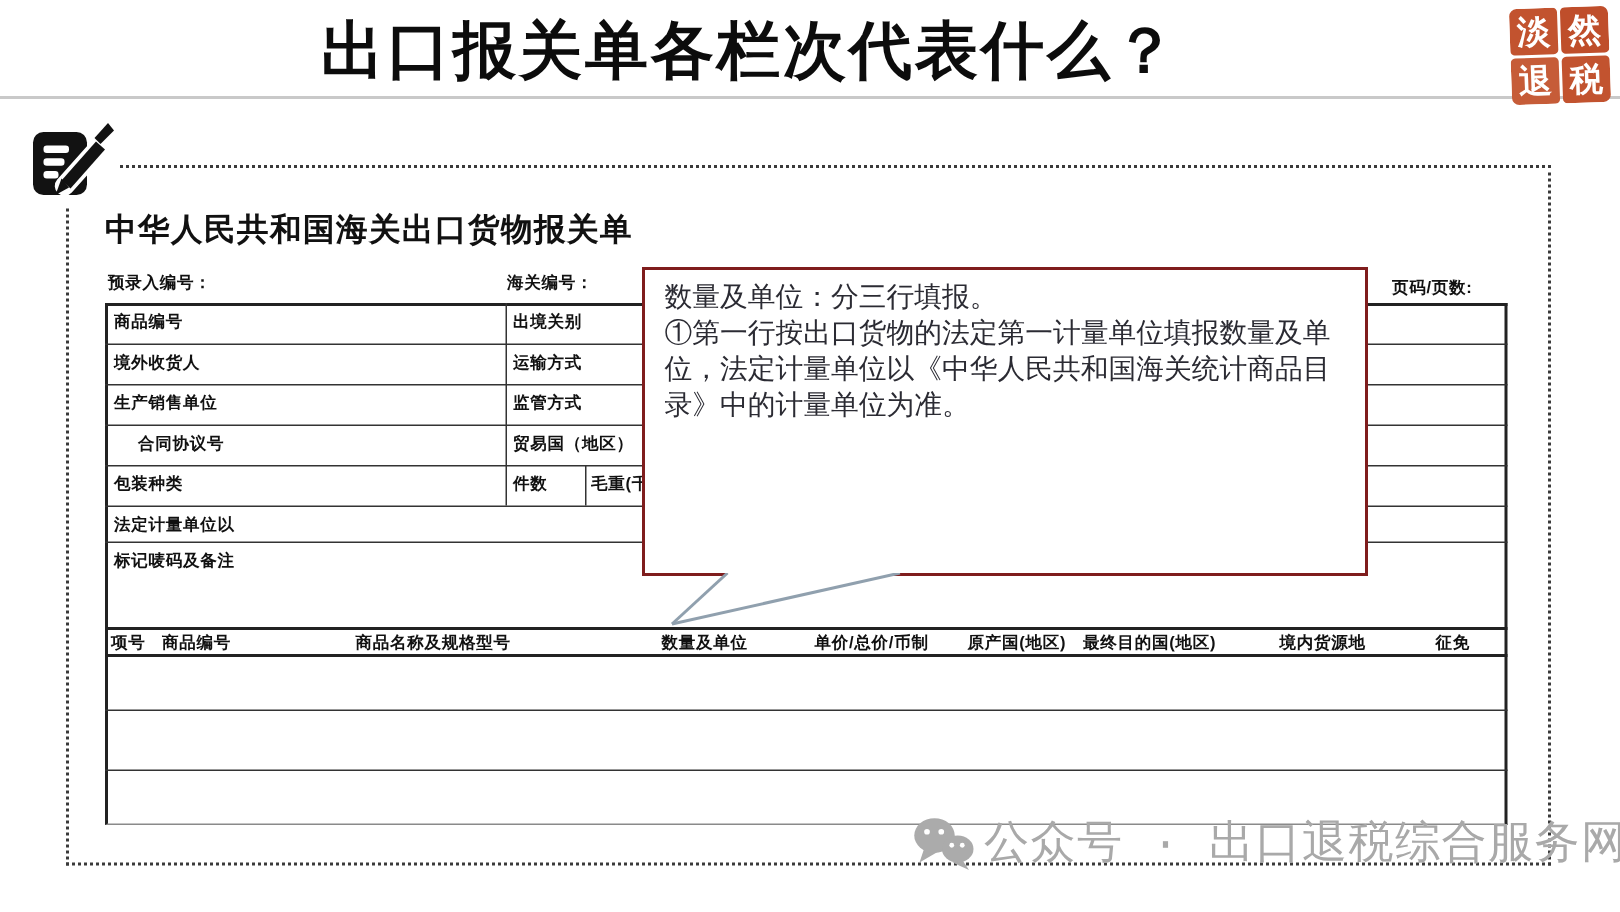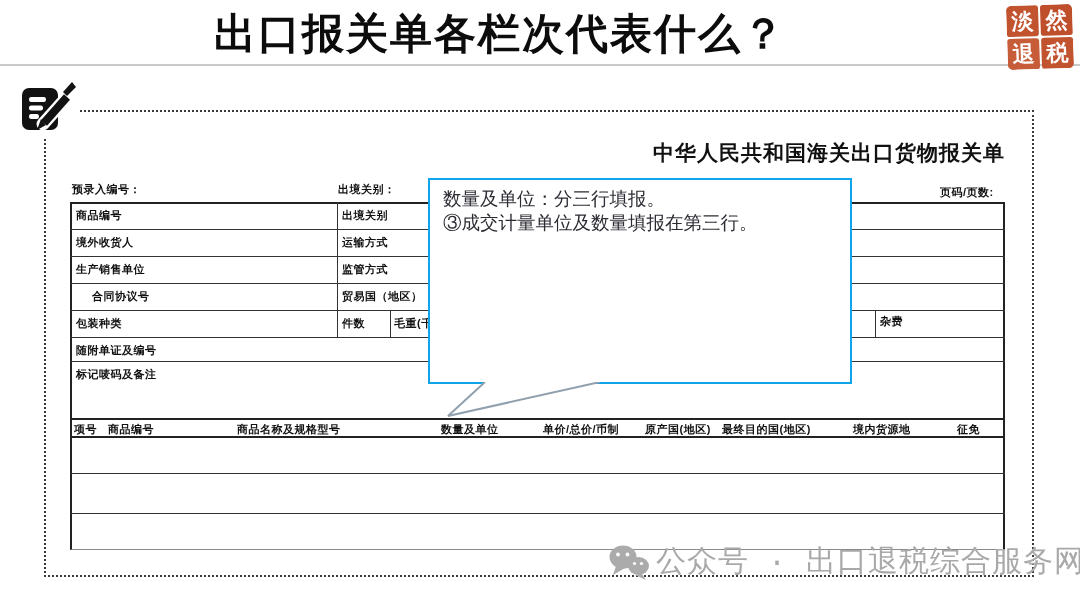--- a/index.html
+++ b/index.html
@@ -34,40 +34,40 @@
   
   .dashed-frame{
     position:absolute;left:44px;top:110px;width:986px;height:463px;
     border:2px dotted #3a3a3a;z-index:1;
   }
   
   .note-icon{position:absolute;left:16px;top:74px;z-index:3;}
   
   .form-title{
     position:absolute;left:70px;top:139px;width:935px;z-index:2;
-    text-align:right;font-weight:700;font-size:21px;color:#111;
+    text-align:left;font-weight:700;font-size:21px;color:#111;
     letter-spacing:1px;
   }
   .form-box{
     position:absolute;left:70px;top:202px;width:935px;height:348px;
     border-style:solid;border-color:#222 #222 #8a8a8a #222;
     border-width:2px 2px 1px 2px;box-sizing:border-box;z-index:2;
   }
   .hline{position:absolute;left:70px;width:935px;height:0;border-top:1px solid #333;z-index:2;}
   .hline.thick{border-top-width:2px;border-top-color:#222;}
   .vline{position:absolute;width:0;border-left:1px solid #333;z-index:2;}
   .lbl{
     position:absolute;font-weight:700;font-size:11px;line-height:12px;
     color:#111;z-index:2;letter-spacing:0.5px;white-space:nowrap;
   }
   .clip{overflow:hidden;text-align:right;}
   
   .callout{
-    position:absolute;left:428px;top:178px;width:424px;height:206px;
-    background:#fff;border:2px solid #0ea5e9;box-sizing:border-box;
+    position:absolute;left:428px;top:178px;width:484px;height:206px;
+    background:#fff;border:2px solid #7f1d1d;box-sizing:border-box;
     padding:7px 13px;z-index:4;
     font-family:"DejaVu Serif","Liberation Serif",serif;
     font-size:18.5px;line-height:24px;color:#2b2b33;
   }
   .callout p{margin:0;}
   .callout-tail{position:absolute;left:430px;top:382px;z-index:5;}
   
   .watermark{
     position:absolute;left:608px;top:541px;z-index:6;
     display:flex;align-items:center;gap:6px;
@@ -102,22 +102,22 @@
     <path d="M27 50 L52 22" stroke="#ffffff" stroke-width="13" stroke-linecap="round"></path>
     <path d="M28 49 L51 23" stroke="#121212" stroke-width="8" stroke-linecap="butt"></path>
     <path d="M47 18 L56 8 L60 13 L51 22 Z" fill="#121212"></path>
     <polygon points="21,56 30,51 25,45" fill="#121212"></polygon>
   </svg>
 </div>
 
 <div class="form-title">中华人民共和国海关出口货物报关单</div>
 
 <span class="lbl" style="left:72px;top:183px;">预录入编号：</span>
-<span class="lbl" style="left:338px;top:183px;">出境关别：</span>
-<span class="lbl" style="left:928px;top:186px;margin-left:12px;">页码/页数:</span>
+<span class="lbl" style="left:338px;top:183px;">海关编号：</span>
+<span class="lbl" style="left:928px;top:186px;">页码/页数:</span>
 
 <div class="form-box"></div>
 
 <div class="hline" style="top:229px"></div>
 <div class="hline" style="top:256px"></div>
 <div class="hline" style="top:283px"></div>
 <div class="hline" style="top:310px"></div>
 <div class="hline" style="top:337px"></div>
 <div class="hline" style="top:361px"></div>
 <div class="hline thick" style="top:418px"></div>
@@ -127,21 +127,21 @@
 
 <div class="vline" style="left:337px;top:202px;height:135px"></div>
 <div class="vline" style="left:390px;top:310px;height:27px"></div>
 <div class="vline" style="left:875px;top:310px;height:27px"></div>
 
 <span class="lbl" style="left:76px;top:209px">商品编号</span>
 <span class="lbl" style="left:76px;top:236px">境外收货人</span>
 <span class="lbl" style="left:76px;top:263px">生产销售单位</span>
 <span class="lbl" style="left:92px;top:290px">合同协议号</span>
 <span class="lbl" style="left:76px;top:317px">包装种类</span>
-<span class="lbl" style="left:76px;top:344px">随附单证及编号</span>
+<span class="lbl" style="left:76px;top:344px">法定计量单位以</span>
 <span class="lbl" style="left:76px;top:368px">标记唛码及备注</span>
 
 <span class="lbl" style="left:342px;top:209px">出境关别</span>
 <span class="lbl" style="left:342px;top:236px">运输方式</span>
 <span class="lbl" style="left:342px;top:263px">监管方式</span>
 <span class="lbl" style="left:342px;top:290px">贸易国（地区）</span>
 <span class="lbl" style="left:342px;top:317px">件数</span>
 <span class="lbl clip" style="left:394px;top:317px;max-width:46px">毛重(千</span>
 <span class="lbl" style="left:880px;top:315px">杂费</span>
 
@@ -150,21 +150,21 @@
 <span class="lbl" style="left:237px;top:423px">商品名称及规格型号</span>
 <span class="lbl" style="left:441px;top:423px">数量及单位</span>
 <span class="lbl" style="left:543px;top:423px">单价/总价/币制</span>
 <span class="lbl" style="left:645px;top:423px">原产国(地区)</span>
 <span class="lbl" style="left:722px;top:423px">最终目的国(地区)</span>
 <span class="lbl" style="left:853px;top:423px">境内货源地</span>
 <span class="lbl" style="left:957px;top:423px">征免</span>
 
 <div class="callout">
   <p>数量及单位：分三行填报。</p>
-  <p>③成交计量单位及数量填报在第三行。</p>
+  <p>①第一行按出口货物的法定第一计量单位填报数量及单位，法定计量单位以《中华人民共和国海关统计商品目录》中的计量单位为准。</p>
 </div>
 <div class="callout-tail">
   <svg width="180" height="38" viewBox="0 0 180 38">
     <polygon points="55,0 170,0 18,34" fill="#ffffff"></polygon>
     <line x1="55" y1="0" x2="18" y2="34" stroke="#90a0ae" stroke-width="2"></line>
     <line x1="170" y1="0" x2="18" y2="34" stroke="#90a0ae" stroke-width="2"></line>
   </svg>
 </div>
 
 <div class="watermark">

